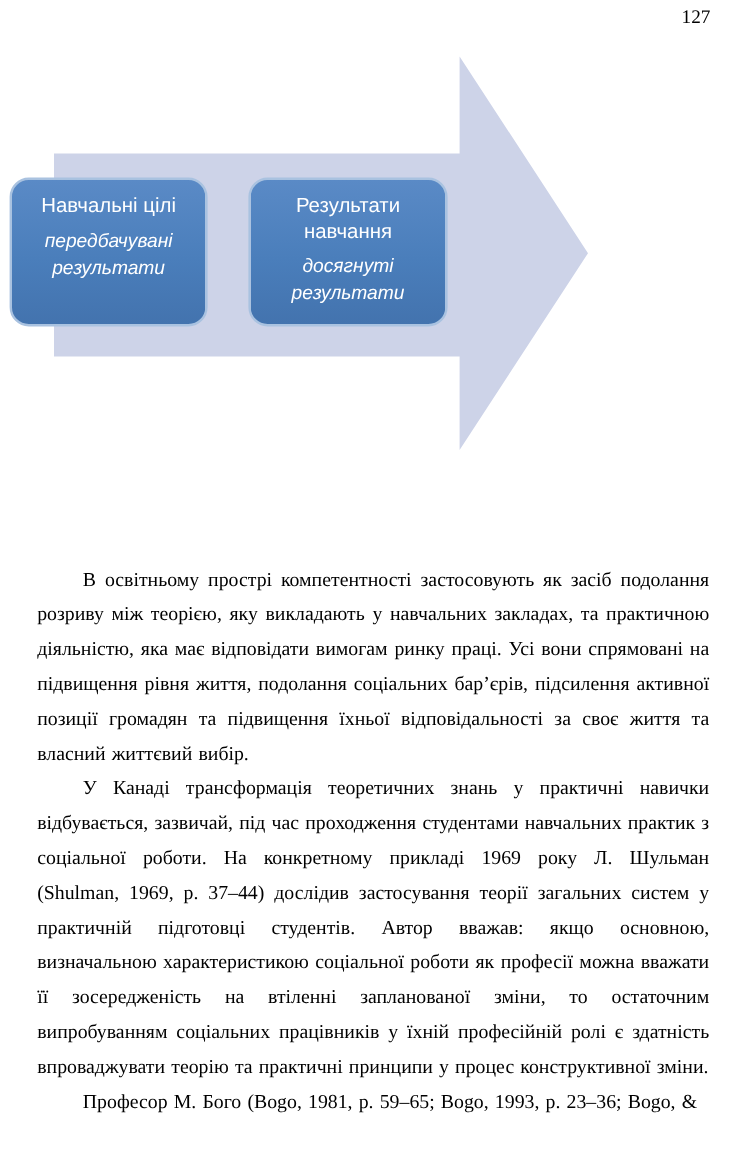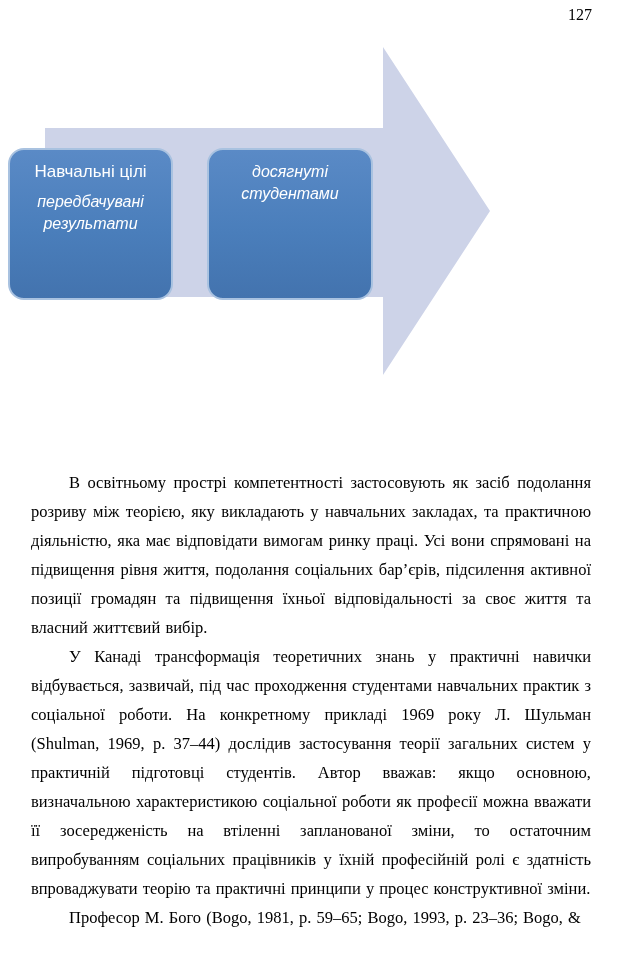--- a/index.html
+++ b/index.html
@@ -28,21 +28,21 @@
     top: 45px; left: 0;
     width: 620px; height: 332px;
   }
   .diagram svg {
     position: absolute;
     top: 0; left: 0;
   }
   .diagram-box {
     position: absolute;
     top: 103px;
-    height: 152px;
+    height: 124px;
     border-radius: 16px;
     background: linear-gradient(180deg, #5a8ac6 0%, #4a7ebb 55%, #4373ae 100%);
     border: 2px solid #a9c2e0;
     box-sizing: border-box;
     color: #ffffff;
     font-family: "Liberation Sans", sans-serif;
     text-align: center;
     display: flex;
     flex-direction: column;
     align-items: center;
@@ -99,21 +99,22 @@
     <svg width="620" height="332" viewBox="0 0 620 332">
       <polygon points="45,83 383,83 383,2 490,166 383,330 383,252 45,252" fill="#cdd3e8"></polygon>
     </svg>
 
     <div class="diagram-box box-1">
       <div class="box-title">Навчальні цілі</div>
       <div class="box-subtitle">передбачувані результати</div>
     </div>
 
     <div class="diagram-box box-2">
-      <div class="box-subtitle">досягнуті студентами</div>
+      <div class="box-title">Результати навчання</div>
+      <div class="box-subtitle">досягнуті результати</div>
     </div>
 
   </div>
 
 
   <div class="body-text">
     <p>В освітньому прострі компетентності застосовують як засіб подолання розриву між теорією, яку викладають у навчальних закладах, та практичною діяльністю, яка має відповідати вимогам ринку праці. Усі вони спрямовані на підвищення рівня життя, подолання соціальних бар’єрів, підсилення активної позиції громадян та підвищення їхньої відповідальності за своє життя та власний життєвий вибір.</p>
     <p>У Канаді трансформація теоретичних знань у практичні навички відбувається, зазвичай, під час проходження студентами навчальних практик з соціальної роботи. На конкретному прикладі 1969 року Л. Шульман (Shulman, 1969, p. 37–44) дослідив застосування теорії загальних систем у практичній підготовці студентів. Автор вважав: якщо основною, визначальною характеристикою соціальної роботи як професії можна вважати її зосередженість на втіленні запланованої зміни, то остаточним випробуванням соціальних працівників у їхній професійній ролі є здатність впроваджувати теорію та практичні принципи у процес конструктивної зміни.</p>
     <p>Професор М. Бого (Bogo, 1981, p. 59–65; Bogo, 1993, p. 23–36; Bogo, &amp;</p>
   </div>

